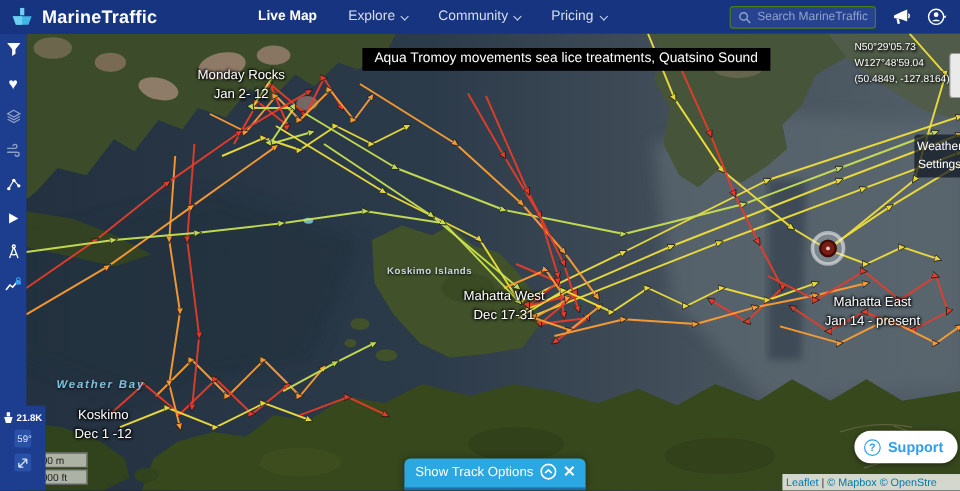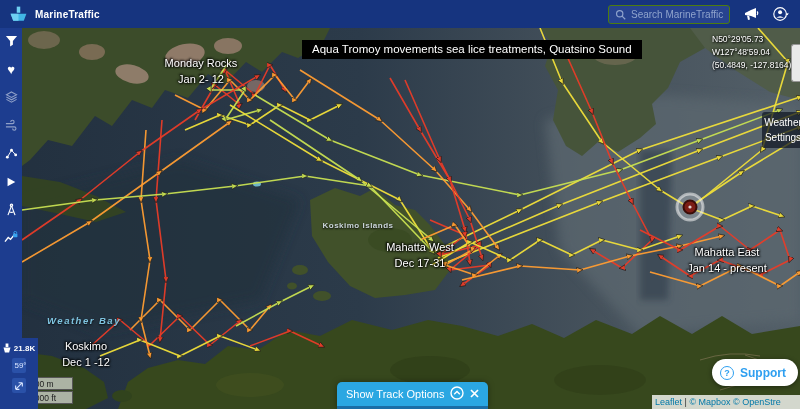--- a/index.html
+++ b/index.html
@@ -3,21 +3,21 @@
 <meta charset="utf-8">
 <style>
   * { box-sizing: border-box; margin: 0; padding: 0; }
   body { font-family: "Liberation Sans", sans-serif; background:#000; }
   .app { position:relative; width:800px; height:409px; overflow:hidden; background:#2c3b4a; }
 
   
   .header { position:absolute; top:0; left:0; width:800px; height:28px; background:#16347f;
             display:flex; align-items:center; z-index:30; color:#fff; }
   .brand { display:flex; align-items:center; gap:6px; padding-left:8px; width:215px; }
-  .brand-name { font-size:10px; font-weight:bold; letter-spacing:.2px; }
+  .brand-name { font-size:15px; font-weight:bold; letter-spacing:.2px; }
   .nav { display:flex; align-items:center; gap:26px; font-size:11.5px; }
   .nav-item { display:flex; align-items:center; gap:5px; color:#d7def0; cursor:pointer; }
   .nav-item.active { color:#fff; font-weight:bold; }
   .chev { width:5px; height:5px; border-right:1.4px solid #c3cde6; border-bottom:1.4px solid #c3cde6;
           transform:rotate(45deg) translateY(-1px); }
   .header-right { margin-left:auto; display:flex; align-items:center; gap:13px; padding-right:10px; }
   .search-box { display:flex; align-items:center; gap:5px; width:122px; height:19px;
                 background:#27438f; border:1px solid #4d7c0f; border-radius:3px; padding:0 6px; }
   .search-box input { flex:1; min-width:0; background:transparent; border:none; outline:none;
                       color:#cfd9ee; font-size:10px; font-family:"Liberation Sans",sans-serif; }
@@ -275,20 +275,37 @@
 
   <div class="header">
     <div class="brand">
       <svg width="21" height="21" viewBox="0 0 24 24">
         <rect x="10" y="3" width="4" height="7" fill="#6fd0f2"></rect>
         <path d="M3 11 L21 11 L18 19 L6 19 Z" fill="#41b6e6"></path>
         <path d="M3 11 L12 11 L12 19 L6 19 Z" fill="#6fd0f2"></path>
       </svg>
       <span class="brand-name">MarineTraffic</span>
     </div>
+    <nav class="nav">
+      <span class="nav-item active">
+          <span>Live Map</span>
+        </span>
+      <span class="nav-item">
+          <span>Explore</span>
+          <span class="chev"></span>
+        </span>
+      <span class="nav-item">
+          <span>Community</span>
+          <span class="chev"></span>
+        </span>
+      <span class="nav-item">
+          <span>Pricing</span>
+          <span class="chev"></span>
+        </span>
+    </nav>
     <div class="header-right">
       <div class="search-box">
         <svg width="11" height="11" viewBox="0 0 14 14">
           <circle cx="6" cy="6" r="4" fill="none" stroke="#8fa3cc" stroke-width="1.5"></circle>
           <path d="M9 9 L13 13" stroke="#8fa3cc" stroke-width="1.5"></path>
         </svg>
         <input type="text" placeholder="Search MarineTraffic" style="">
       </div>
       <span class="hdr-icon">
         <svg width="16" height="15" viewBox="0 0 16 15">

